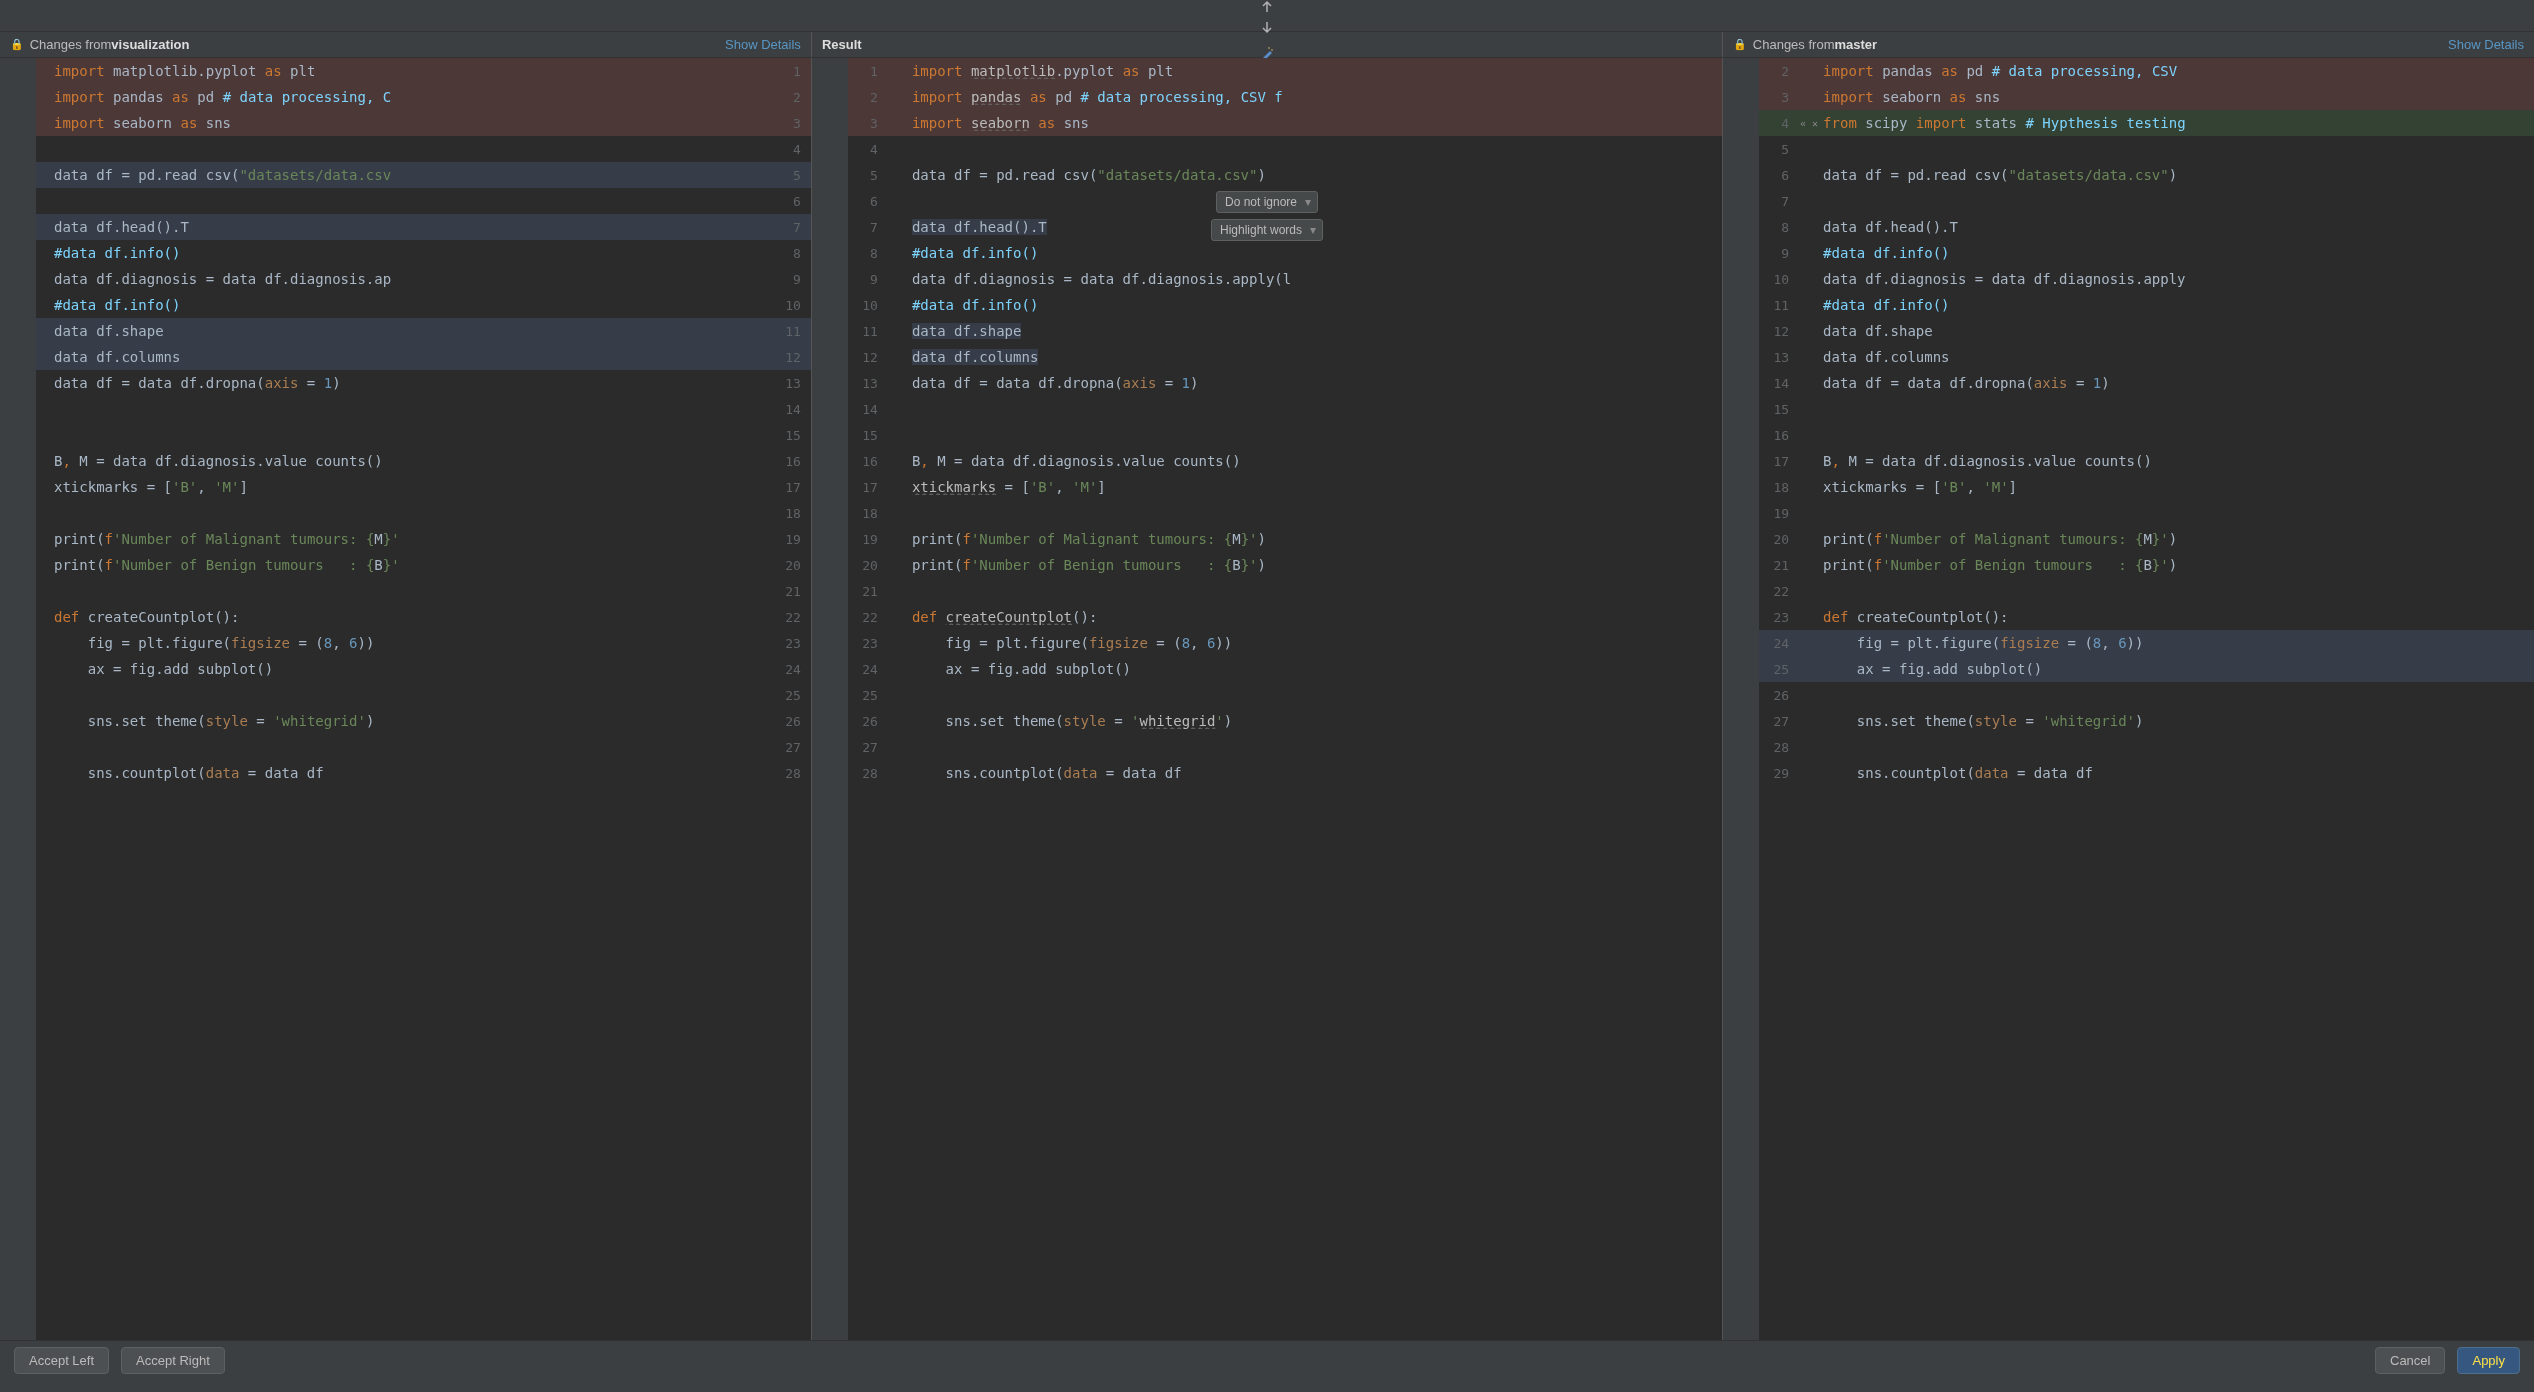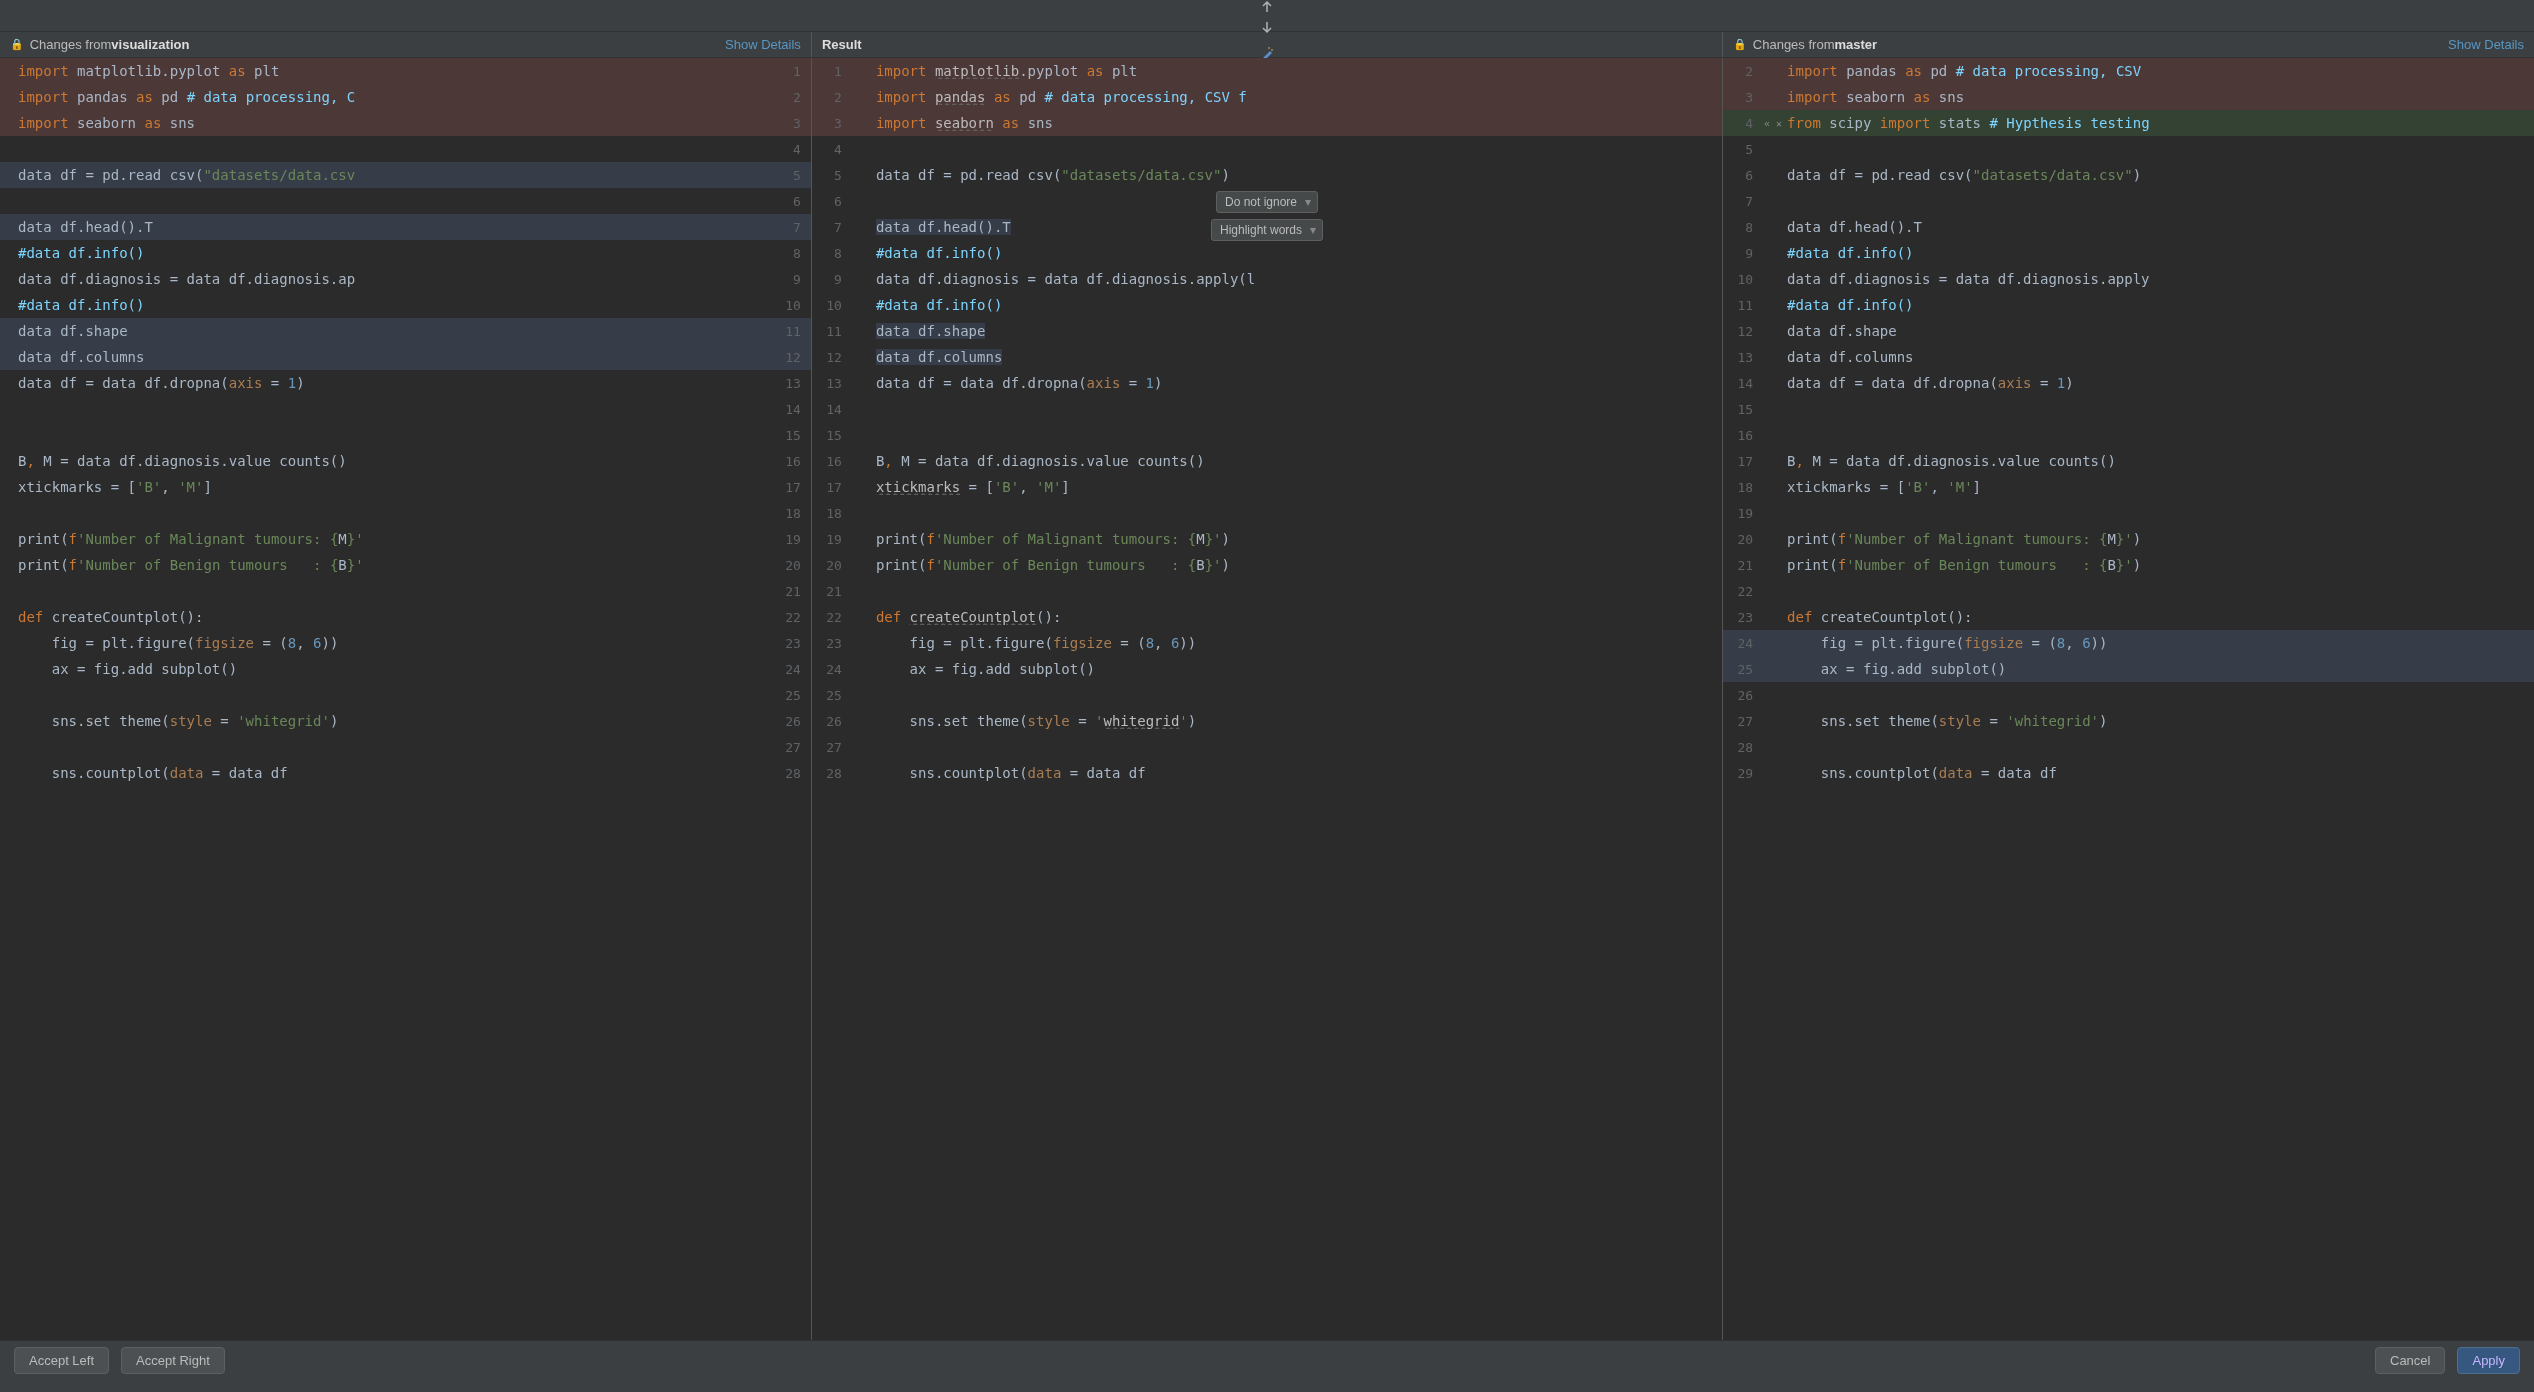--- a/index.html
+++ b/index.html
@@ -95,20 +95,21 @@
 .panes {
   display: flex;
   height: calc(100vh - 98px);
   font-family: "Menlo", "Consolas", monospace;
   font-size: 14px;
 }
 .pane {
   display: flex;
   flex-direction: column;
   overflow: hidden;
+  padding-left: 36px;
 }
 .pane-left { width: 32%; }
 .pane-middle { width: 36%; border-left: 1px solid #555; border-right: 1px solid #555; }
 .pane-right { width: 32%; }
 .code-area {
   flex: 1;
   overflow: hidden;
   background: #2b2b2b;
 }
 .line {
@@ -173,21 +174,21 @@
   border: 1px solid #5e6060;
   color: #bbbbbb;
   padding: 5px 14px;
   border-radius: 4px;
   font-size: 13px;
   cursor: pointer;
 }
 .btn-primary {
   background: #365880;
   border-color: #4c708c;
-  color: #c4b5fd;
+  color: #fde047;
 }
 .footer-right {
   margin-left: auto;
   display: flex;
   gap: 12px;
 }
 svg { display: block; }
 </style>
 </head>
 <body>

